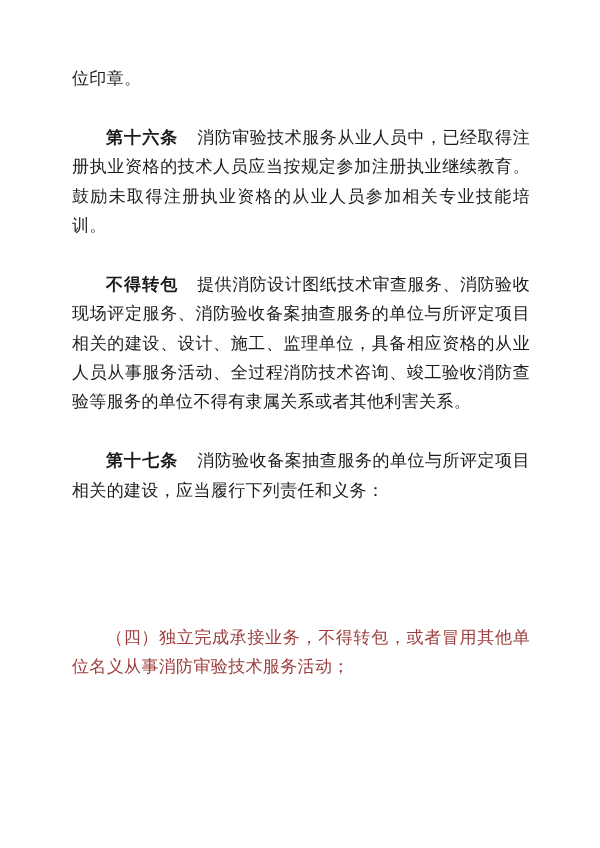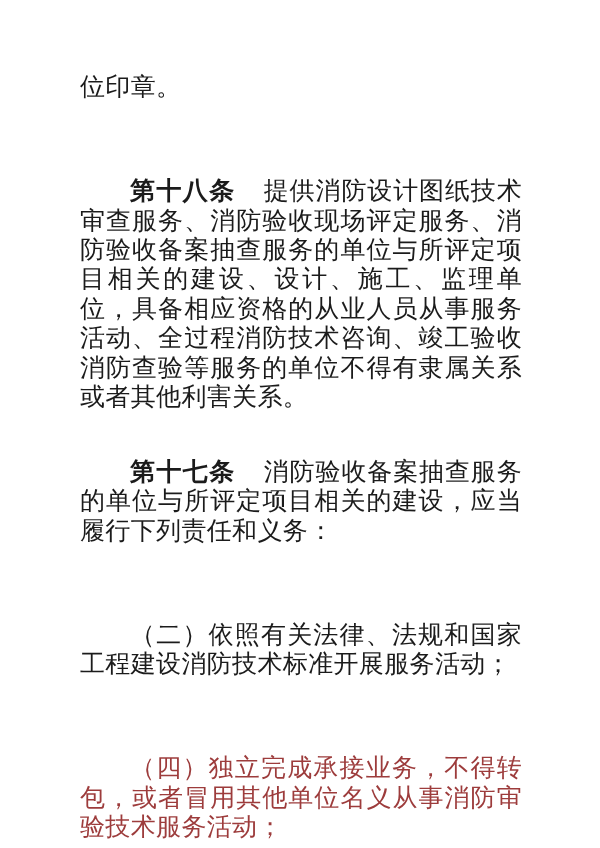--- a/index.html
+++ b/index.html
@@ -26,22 +26,22 @@
 
   #doc-body {
     position: absolute;
     left: 72px;
     top: 64px;
     width: 458px;
   }
 
   
   .para {
-    margin: 8px;
-    font-size: 25px;
+    margin: 0;
+    font-size: 17px;
     line-height: 29.4px;
     color: #1b1b1b;
     text-align: justify;
     text-justify: inter-character;
     letter-spacing: 0.35px;
     font-weight: 400;
     word-break: break-all;
     -webkit-font-smoothing: antialiased;
   }
 
@@ -72,24 +72,24 @@
     width: 1.1em;
   }
 </style>
 </head>
 <body>
 
 <div id="page">
   <div id="doc-body">
       <p class="para"><span>位印章。</span></p>
       <div class="gap"></div>
+      <p class="para indent"><span class="article-no">第十六条</span><span class="article-sep"></span><span>消防审验技术服务从业人员中，已经取得注册执业资格的技术人员应当按规定参加注册执业继续教育。鼓励未取得注册执业资格的从业人员参加相关专业技能培训。</span></p>
       <div class="gap"></div>
-      <p class="para indent"><span class="article-no">第十八条</span><span class="article-sep"></span><span>提供消防设计图纸技术审查服务、消防验收现场评定服务、消防验收备案抽查服务的单位与所评定项目相关的建设、设计、施工、监理单位，具备相应资格的从业人员从事服务活动、全过程消防技术咨询、竣工验收消防查验等服务的单位不得有隶属关系或者其他利害关系。</span></p>
+      <p class="para indent"><span class="article-no">不得转包</span><span class="article-sep"></span><span>提供消防设计图纸技术审查服务、消防验收现场评定服务、消防验收备案抽查服务的单位与所评定项目相关的建设、设计、施工、监理单位，具备相应资格的从业人员从事服务活动、全过程消防技术咨询、竣工验收消防查验等服务的单位不得有隶属关系或者其他利害关系。</span></p>
       <div class="gap"></div>
       <p class="para indent"><span class="article-no">第十七条</span><span class="article-sep"></span><span>消防验收备案抽查服务的单位与所评定项目相关的建设，应当履行下列责任和义务：</span></p>
       <div class="gap"></div>
       <div class="gap"></div>
-      <p class="para indent"><span>（二）依照有关法律、法规和国家工程建设消防技术标准开展服务活动；</span></p>
       <div class="gap"></div>
       <div class="gap"></div>
       <p class="para indent red"><span>（四）独立完成承接业务，不得转包，或者冒用其他单位名义从事消防审验技术服务活动；</span></p>
     </div>
 </div>
 
 </body></html>

